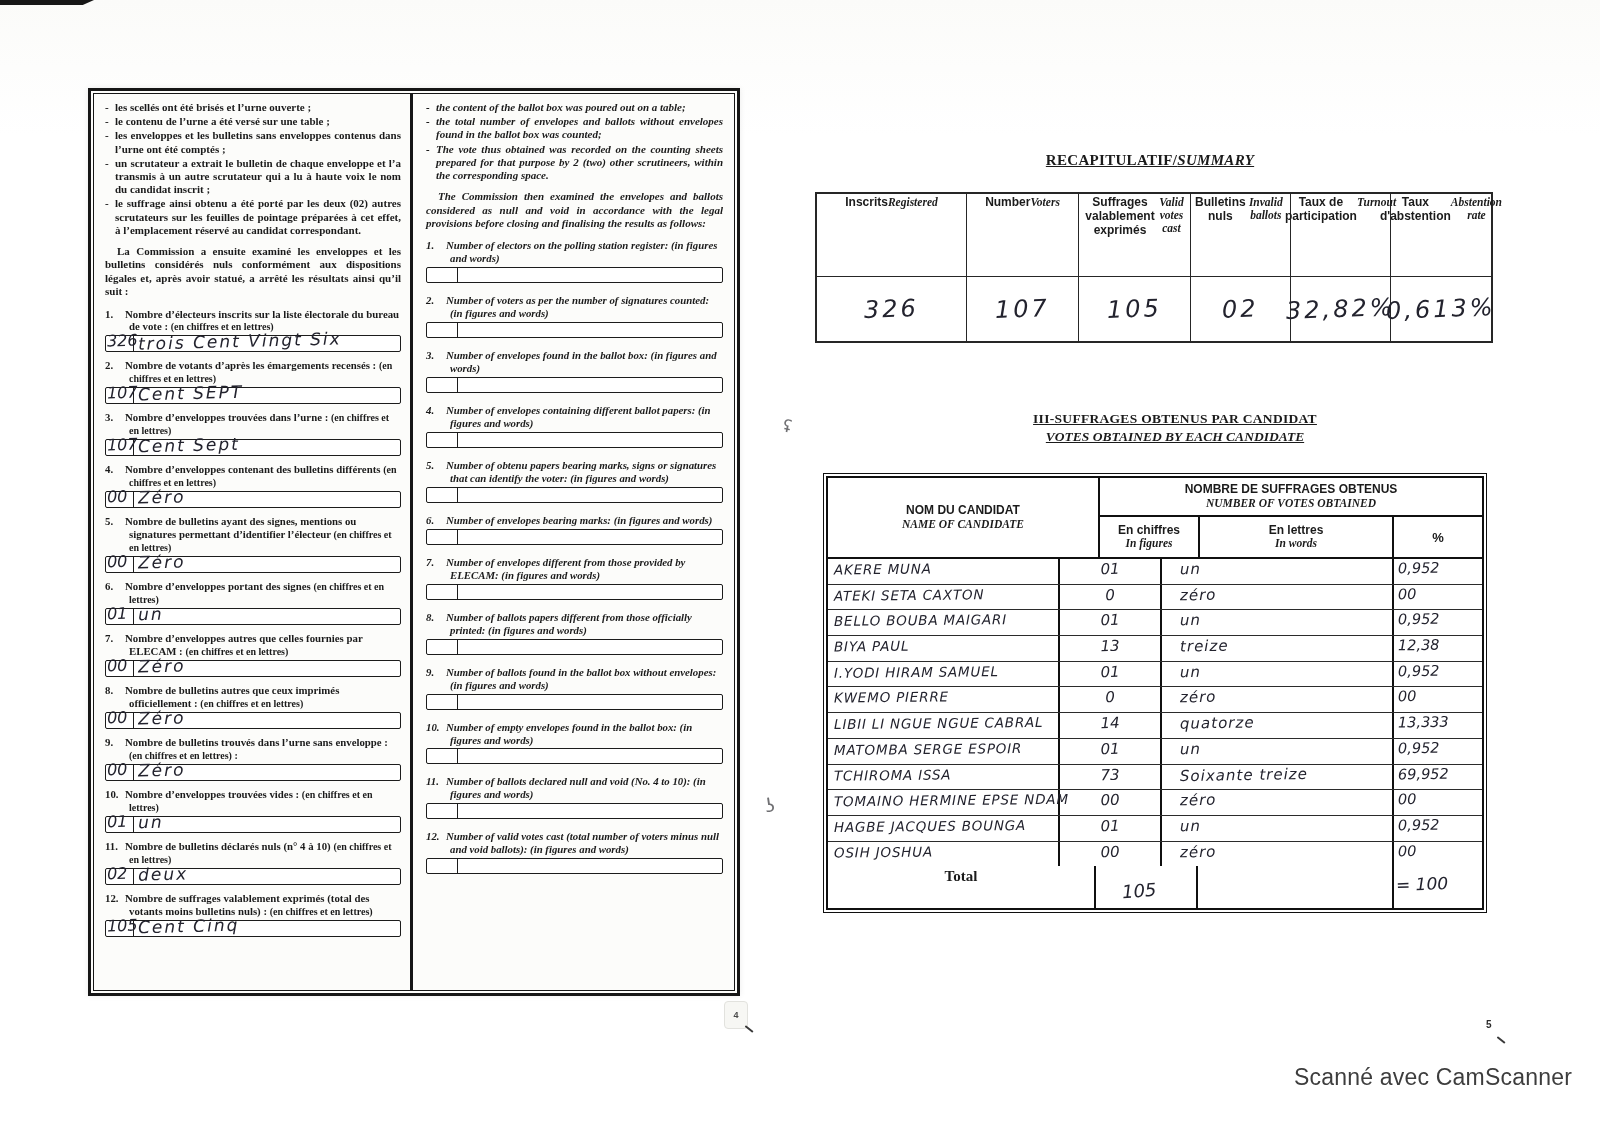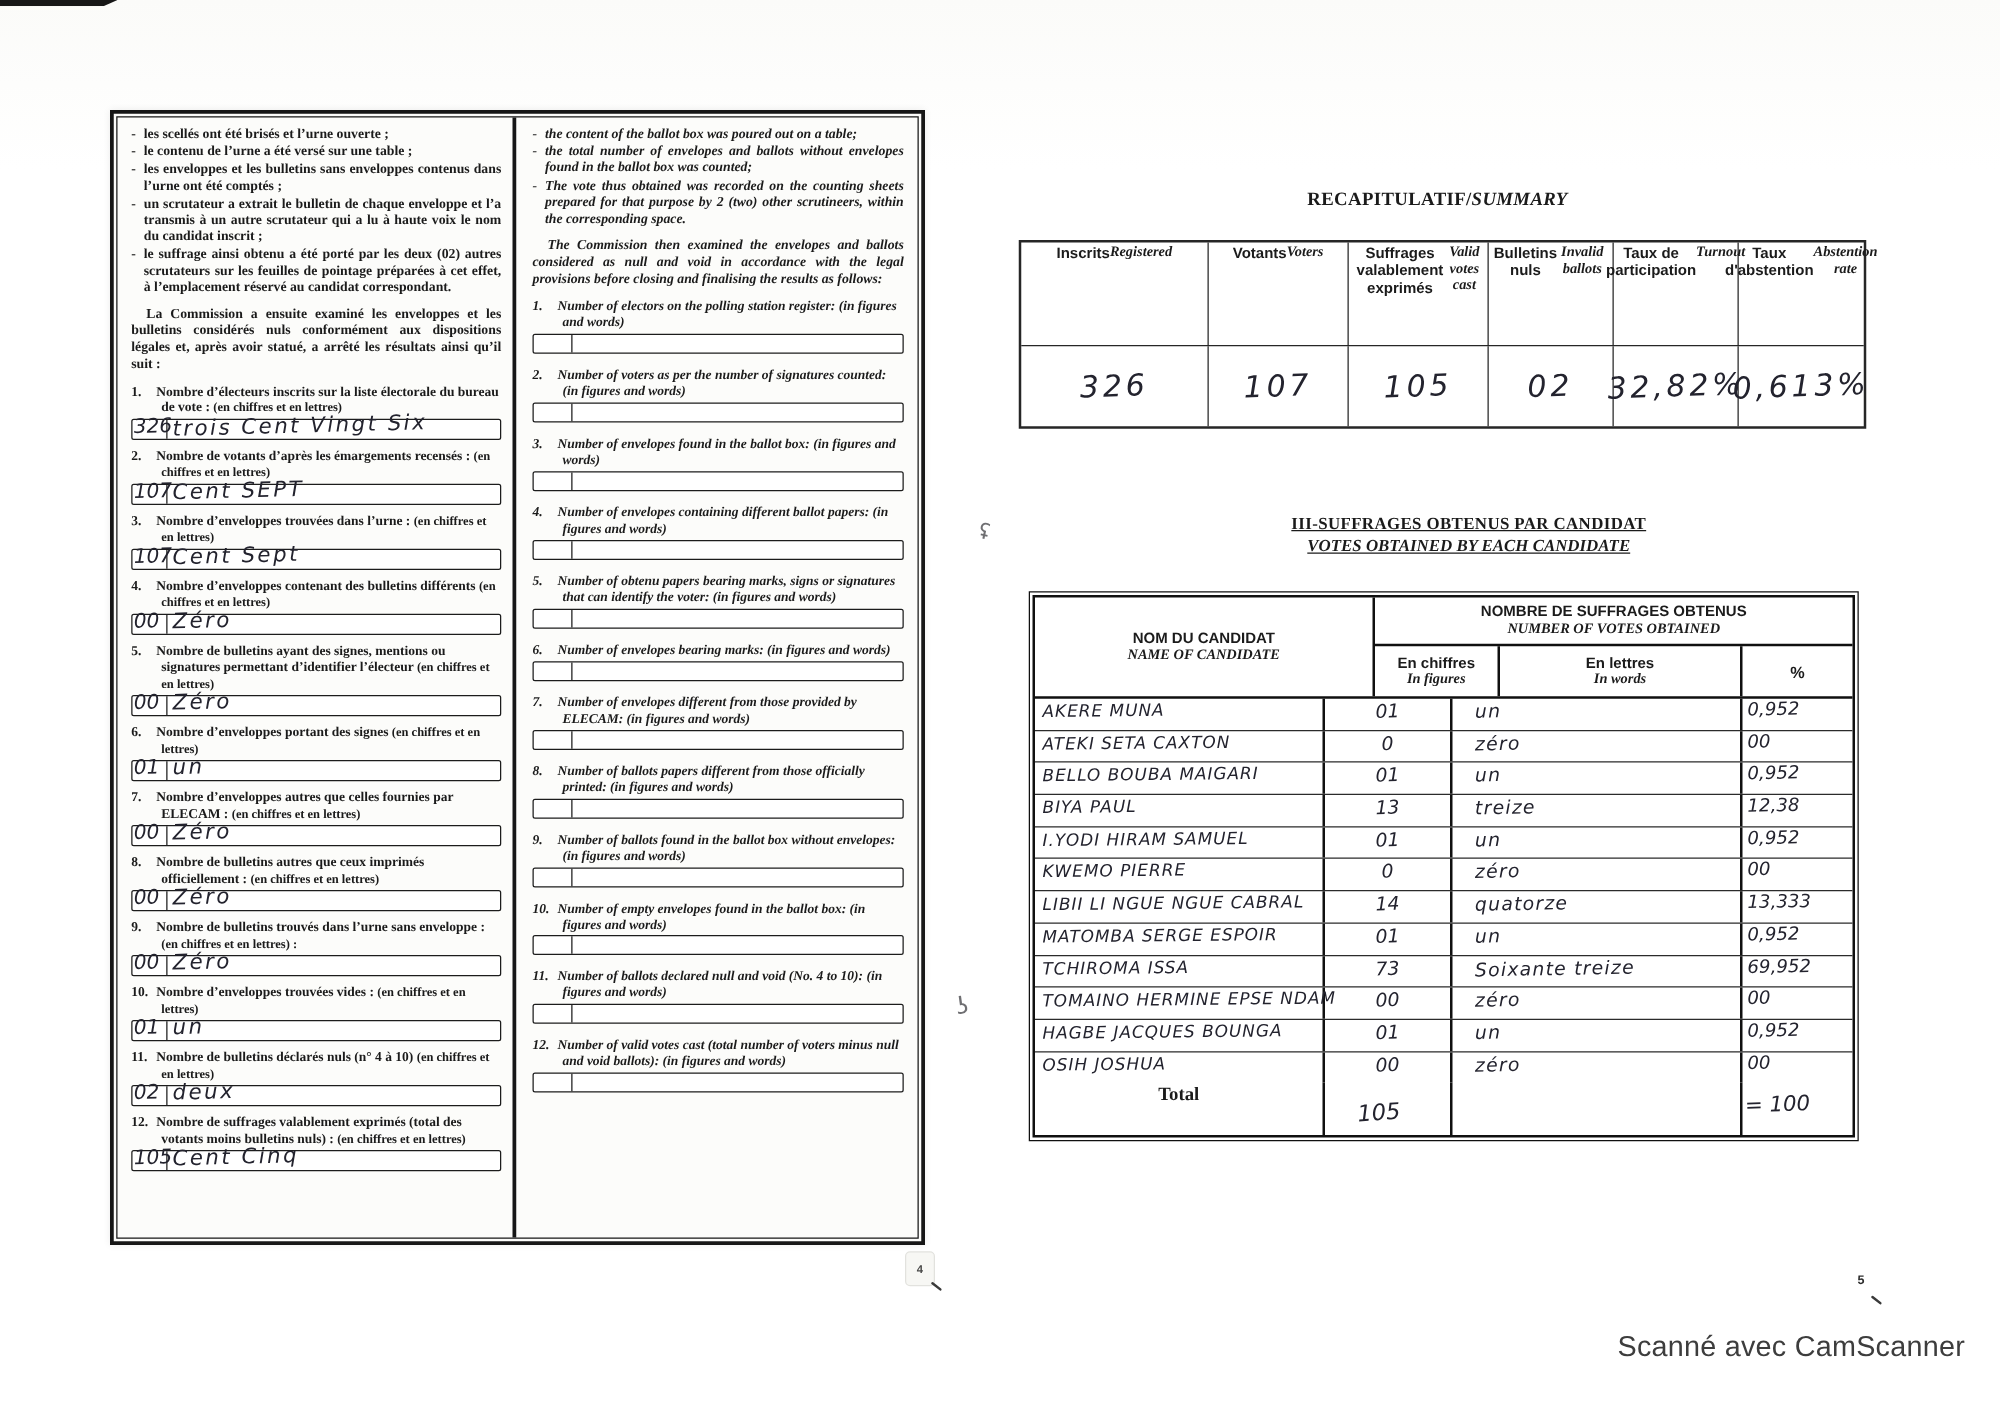--- a/index.html
+++ b/index.html
@@ -35,21 +35,21 @@
   
   .hw{
     font-family:"DejaVu Sans",sans-serif;font-style:italic;color:#23232e;
     white-space:nowrap;pointer-events:none;
   }
   .ans .hw{position:absolute;left:1px;top:-5px;font-size:16px;transform:rotate(-1.5deg);}
   .ans .wrd .hw{left:4px;font-size:17px;letter-spacing:2px;}
   
   .sum-title{position:absolute;left:1030px;top:152px;width:240px;text-align:center;font-size:15px;font-weight:bold;letter-spacing:.3px;}
   .sum-title .t-en{font-style:italic;}
-  .sum-title span{}
+  .sum-title span{text-decoration:underline;}
   .sum-table{position:absolute;left:815px;top:192px;width:678px;border:2px solid #262626;background:#fff;box-sizing:border-box;}
   .sum-head{display:flex;border-bottom:1.5px solid #262626;height:82px;}
   .sum-row{display:flex;height:64px;}
   .sum-cell{border-right:1.5px solid #262626;display:flex;flex-direction:row;justify-content:center;text-align:center;padding:2px 4px;box-sizing:border-box;}
   .sum-cell:last-child,.sum-vcell:last-child{border-right:none;}
   .sum-fr{font-family:"Liberation Sans",sans-serif;font-weight:bold;font-size:12px;line-height:1.15;}
   .sum-en{font-style:italic;font-weight:bold;font-size:11.5px;line-height:1.15;}
   .sum-vcell{border-right:1.5px solid #262626;position:relative;display:flex;align-items:center;justify-content:center;box-sizing:border-box;}
   .sum-vcell .hw{font-size:24px;transform:rotate(-2deg);letter-spacing:3px;}
   .c0{width:150px;}.c1{width:112px;}.c2{width:112px;}.c3{width:100px;}.c4{width:100px;}.c5{width:100px;flex:1;}
@@ -73,21 +73,21 @@
   .crow:last-of-type{border-bottom:none;}
   .c-name{width:232px;border-right:2.5px solid #101010;position:relative;box-sizing:border-box;}
   .c-fig{width:100px;border-right:2px solid #101010;position:relative;}
   .c-words{flex:1;border-right:2px solid #101010;position:relative;}
   .c-pct{width:88px;position:relative;}
   .c-name .hw{position:absolute;left:6px;top:2px;font-size:13.5px;letter-spacing:.8px;transform:rotate(-.6deg);}
   .c-fig .hw{position:absolute;left:0;right:0;top:1px;text-align:center;font-size:15px;transform:rotate(-2deg);}
   .c-words .hw{position:absolute;left:18px;top:1px;font-size:15px;letter-spacing:1px;transform:rotate(-1deg);}
   .c-pct .hw{position:absolute;left:4px;top:1px;font-size:14.5px;transform:rotate(-1deg);}
   .trow{display:flex;height:42px;}
-  .t-label{width:232px;border-right:2.5px solid #101010;text-align:center;font-weight:bold;font-size:15px;padding-top:2px;box-sizing:border-box;}
+  .t-label{width:268px;border-right:2.5px solid #101010;text-align:center;font-weight:bold;font-size:15px;padding-top:2px;box-sizing:border-box;}
   .t-fig{width:100px;border-right:2px solid #101010;position:relative;}
   .t-words{flex:1;border-right:2px solid #101010;}
   .t-pct{width:88px;position:relative;}
   .t-fig .hw{position:absolute;left:26px;top:14px;font-size:18px;transform:rotate(-4deg);}
   .t-pct .hw{position:absolute;left:2px;top:8px;font-size:17px;transform:rotate(-2deg);}
   
   .sliver{position:absolute;left:0;top:0;width:94px;height:5px;background:#171717;clip-path:polygon(0 0,100% 0,88% 100%,0 100%);}
   .page-mark-4{position:absolute;left:724px;top:1001px;width:22px;height:26px;border:1px solid #e2e2de;border-radius:4px;background:#f7f7f4;color:#4a4a4a;font-size:9px;font-weight:bold;display:flex;align-items:center;justify-content:center;font-family:"Liberation Sans",sans-serif;}
   .page-mark-5{position:absolute;left:1486px;top:1019px;color:#2c2c2c;font-size:10px;font-weight:bold;font-family:"Liberation Sans",sans-serif;}
   .tick{position:absolute;width:10px;height:2.4px;background:#3a3a3a;transform:rotate(38deg);border-radius:2px;}
@@ -383,21 +383,21 @@
 
 <div class="sum-table">
   <div class="sum-head">
 
       <div class="sum-cell c0">
         <div class="sum-fr">Inscrits</div>
         <div class="sum-en">Registered</div>
       </div>
 
       <div class="sum-cell c1">
-        <div class="sum-fr">Votants</div>
+        <div class="sum-fr">Number</div>
         <div class="sum-en">Voters</div>
       </div>
 
       <div class="sum-cell c2">
         <div class="sum-fr">Suffrages valablement exprimés</div>
         <div class="sum-en">Valid votes cast</div>
       </div>
 
       <div class="sum-cell c3">
         <div class="sum-fr">Bulletins nuls</div>

